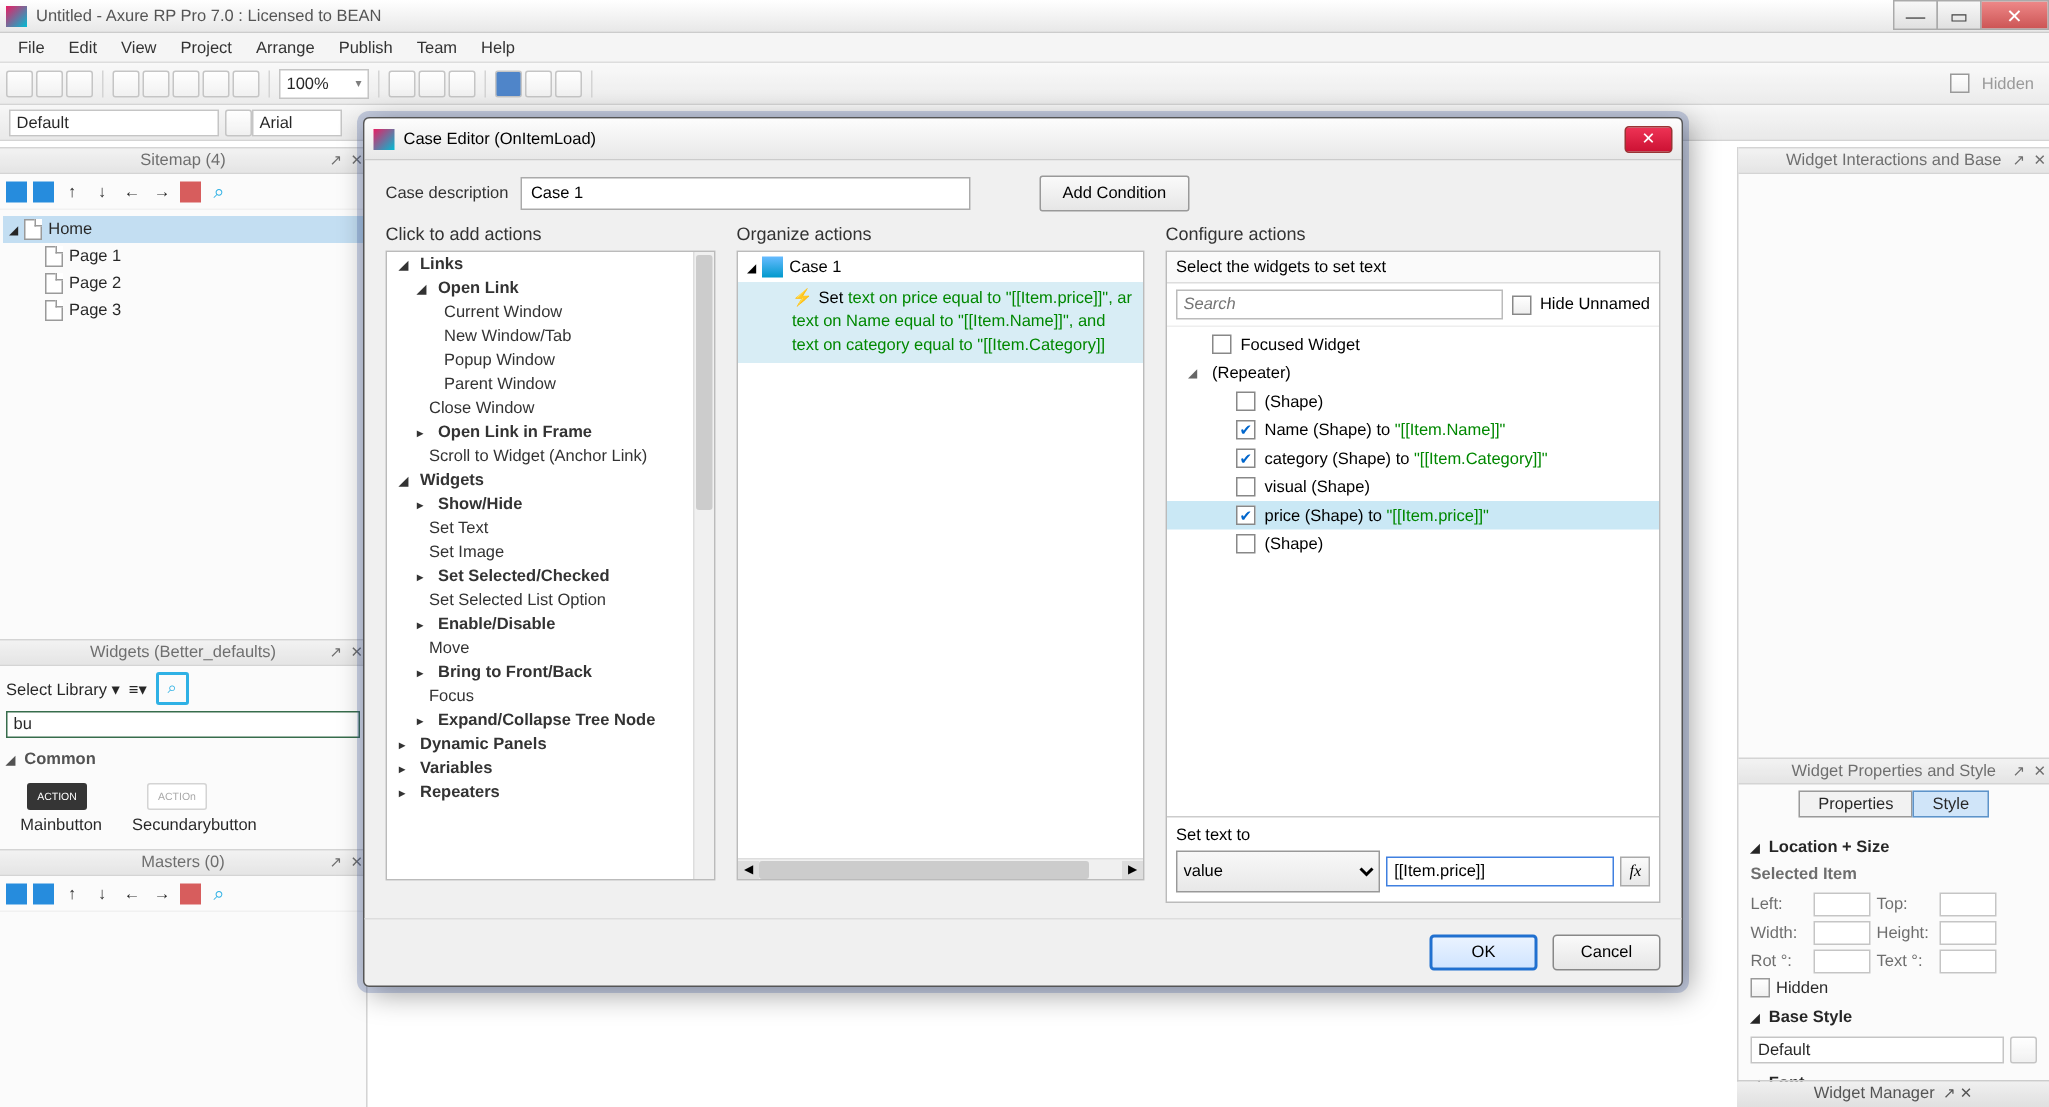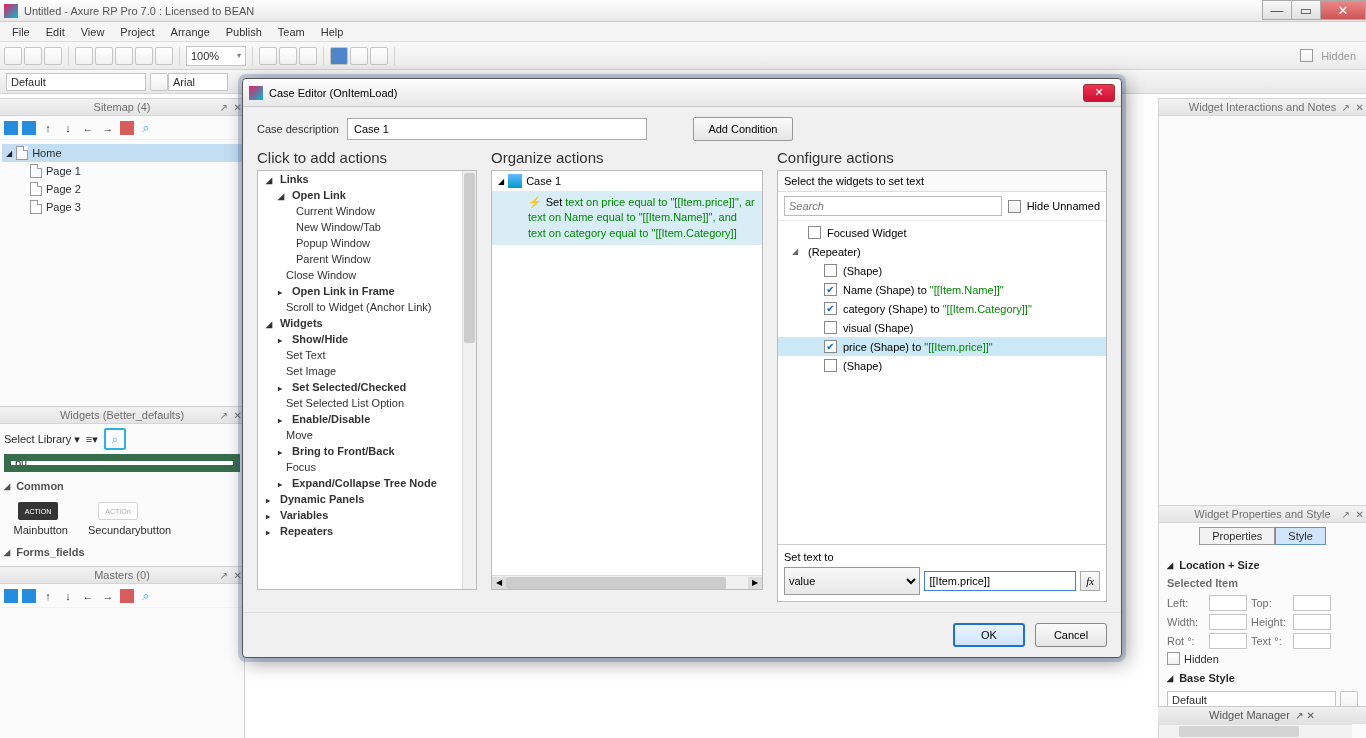--- a/index.html
+++ b/index.html
@@ -36,21 +36,21 @@
 .mini-btn { width:16px; height:16px; display:flex; align-items:center; justify-content:center; }
 
 .tree { padding: 4px 2px; flex: 0 0 auto;}
 .tree-row { display:flex; align-items:center; height: 18px; padding-left: 4px;}
 .tree-row.selected { background: #b8d8f0; }
 .tree-icon { width: 14px; height:14px; margin-right: 4px; display:flex; align-items:center; justify-content:center;}
 .page-icon { width:12px; height:14px; border:1px solid #888; background:#fff; position:relative;}
 .page-icon::before{ content:""; position:absolute; right:-1px; top:-1px; width:4px; height:4px; background:#fff; border-left:1px solid #888; border-bottom:1px solid #888;}
 .widgets-body { padding: 4px;}
 .search-box { border: 2px solid #0aa3e0; width: 22px; height:22px; display:flex; align-items:center; justify-content:center; color:#0aa3e0; border-radius:2px;}
-.filter-input { width: 100%; border:7px solid #14532d; height:18px; padding:0 4px; margin: 4px 0;}
+.filter-input { width: 100%; border:1px solid #14532d; height:18px; padding:0 4px; margin: 4px 0;}
 .cat-header { font-weight: bold; color:#333; padding: 4px 0; display:flex; align-items:center;}
 .cat-header::before { content:"◢"; font-size:8px; margin-right:6px; transform: scaleX(1);}
 .widget-grid { display:flex; gap: 20px; padding: 6px 4px;}
 .widget-item { text-align:right; width: 60px;}
 .widget-thumb { width: 40px; height:18px; background:#111; color:#fff; font-size:7px; display:flex; align-items:center; justify-content:center; margin: 0 auto 4px; border-radius:2px;}
 .widget-thumb.sec { background:#fff; color:#999; border:1px solid #ccc;}
 
 
 .right-col { position:absolute; right:0; top:98px; width:208px; bottom:0; border-left:1px solid #ccc; background:#fafafa; display:flex; flex-direction:column;}
 .tabs { display:flex; justify-content:center; padding:4px 0; gap:0;}
@@ -68,21 +68,21 @@
 .modal-title .app-icon { width:14px; height:14px; background:linear-gradient(135deg,#e91e63,#00bcd4); margin-right:6px;}
 .modal-close { margin-left:auto; width:32px; height:18px; background:linear-gradient(#e35,#c13); border:1px solid #933; border-radius:3px; color:#fff; display:flex; align-items:center; justify-content:center; font-size:11px;}
 .modal-body { flex:1; padding: 10px 14px; display:flex; flex-direction:column; gap:8px;justify-content:flex-end;}
 .desc-row { display:flex; align-items:center; gap:8px;}
 .desc-row label { color:#333;}
 .desc-row input { flex:0 0 300px; height:22px; border:1px solid #aaa; padding:0 6px;}
 .add-cond { height:24px; width:100px; border:1px solid #999; background:linear-gradient(#fafafa,#e6e6e6); border-radius:2px;margin-left:10px;}
 
 .columns { display:flex; gap:14px; flex:1; min-height:0;}
 .col { display:flex; flex-direction:column; min-width:0;}
-.col-title { font-size:15px; color:#333; margin-bottom:4px;}
+.col-title { font-size:12px; color:#333; margin-bottom:4px;}
 .col1 { width:220px;}
 .col2 { width:272px;}
 .col3 { flex:1;}
 
 .action-list { border:1px solid #bbb; background:#fff; height:420px; overflow:hidden; position:relative;}
 .action-list .scroll-content{ position:absolute; inset:0 14px 0 0; overflow:hidden;}
 .action-row { padding: 2px 4px 2px 18px; color:#333; white-space:nowrap;}
 .action-row.group { font-weight:bold; padding-left:8px;}
 .action-row.group::before { content:"◢"; font-size:8px; margin-right:4px; display:inline-block; width:10px;}
 .action-row.collapsed::before { content:"▸"; }
@@ -130,21 +130,21 @@
 
 .blur-bg { filter: blur(0.3px) opacity(0.85);}
 .color-sq { width:14px; height:14px;}
 .color-sq.blue{ background:#0078d7;}
 .color-sq.red{ background:#d04040;}
 .search-mag { color:#0aa3e0; font-size:13px;}
 
 .link-like { color:#555;}
 .scrollbar-h-bottom { position:absolute; left:0; right:14px; bottom:0; height:14px; background:#f0f0f0; border-top:1px solid #ddd;}
 .scrollbar-h-bottom .hthumb{ position:absolute; left:20px; width:120px; top:1px; bottom:1px; background:#ccc; border-radius:2px;}
-.wm-header { position:absolute; right:0; bottom:14px; width:208px; height:18px; background:linear-gradient(#f0f0f0,#e0e0e0); border-top:1px solid #ccc; text-align:center; font-size:10px; padding-top:2px; color:#555;}
+.wm-header { position:absolute; right:0; bottom:0; width:208px; height:18px; background:linear-gradient(#f0f0f0,#e0e0e0); border-top:1px solid #ccc; text-align:center; font-size:10px; padding-top:2px; color:#555;}
 </style>
 </head>
 <body>
 
 <div class="win-title">
   <div class="app-icon"></div>
   <span class="title-text">Untitled - Axure RP Pro 7.0 : Licensed to BEAN</span>
   <div class="win-controls">
     <div>—</div>
     <div>▭</div>
@@ -256,23 +256,20 @@
     <div class="widget-grid">
       <div class="widget-item">
         <div class="widget-thumb">ACTION</div>
         <div>Mainbutton</div>
       </div>
       <div class="widget-item">
         <div class="widget-thumb sec">ACTIOn</div>
         <div>Secundarybutton</div>
       </div>
     </div>
-    <div class="cat-header">
-        <span>Forms_fields</span>
-      </div>
   </div>
 
   <div class="panel-header">
     <span>Masters (0)</span>
       <span class="popout">↗</span>
       <span class="close-p">✕</span>
   </div>
   <div class="panel-toolbar">
     <div class="mini-btn color-sq blue"></div>
     <div class="mini-btn color-sq blue"></div>
@@ -281,21 +278,21 @@
     <div class="mini-btn">←</div>
     <div class="mini-btn">→</div>
     <div class="mini-btn color-sq red"></div>
     <div class="mini-btn search-mag">⌕</div>
   </div>
   <div style="height:130px"></div>
 </div>
 
 <div class="right-col blur-bg">
   <div class="panel-header">
-    <span>Widget Interactions and Notes</span>
+    <span>Widget Interactions and Base</span>
       <span class="popout">↗</span>
       <span class="close-p">✕</span>
   </div>
   <div style="flex:1"></div>
 
   <div class="panel-header">
     <span>Widget Properties and Style</span>
       <span class="popout">↗</span>
       <span class="close-p">✕</span>
   </div>

